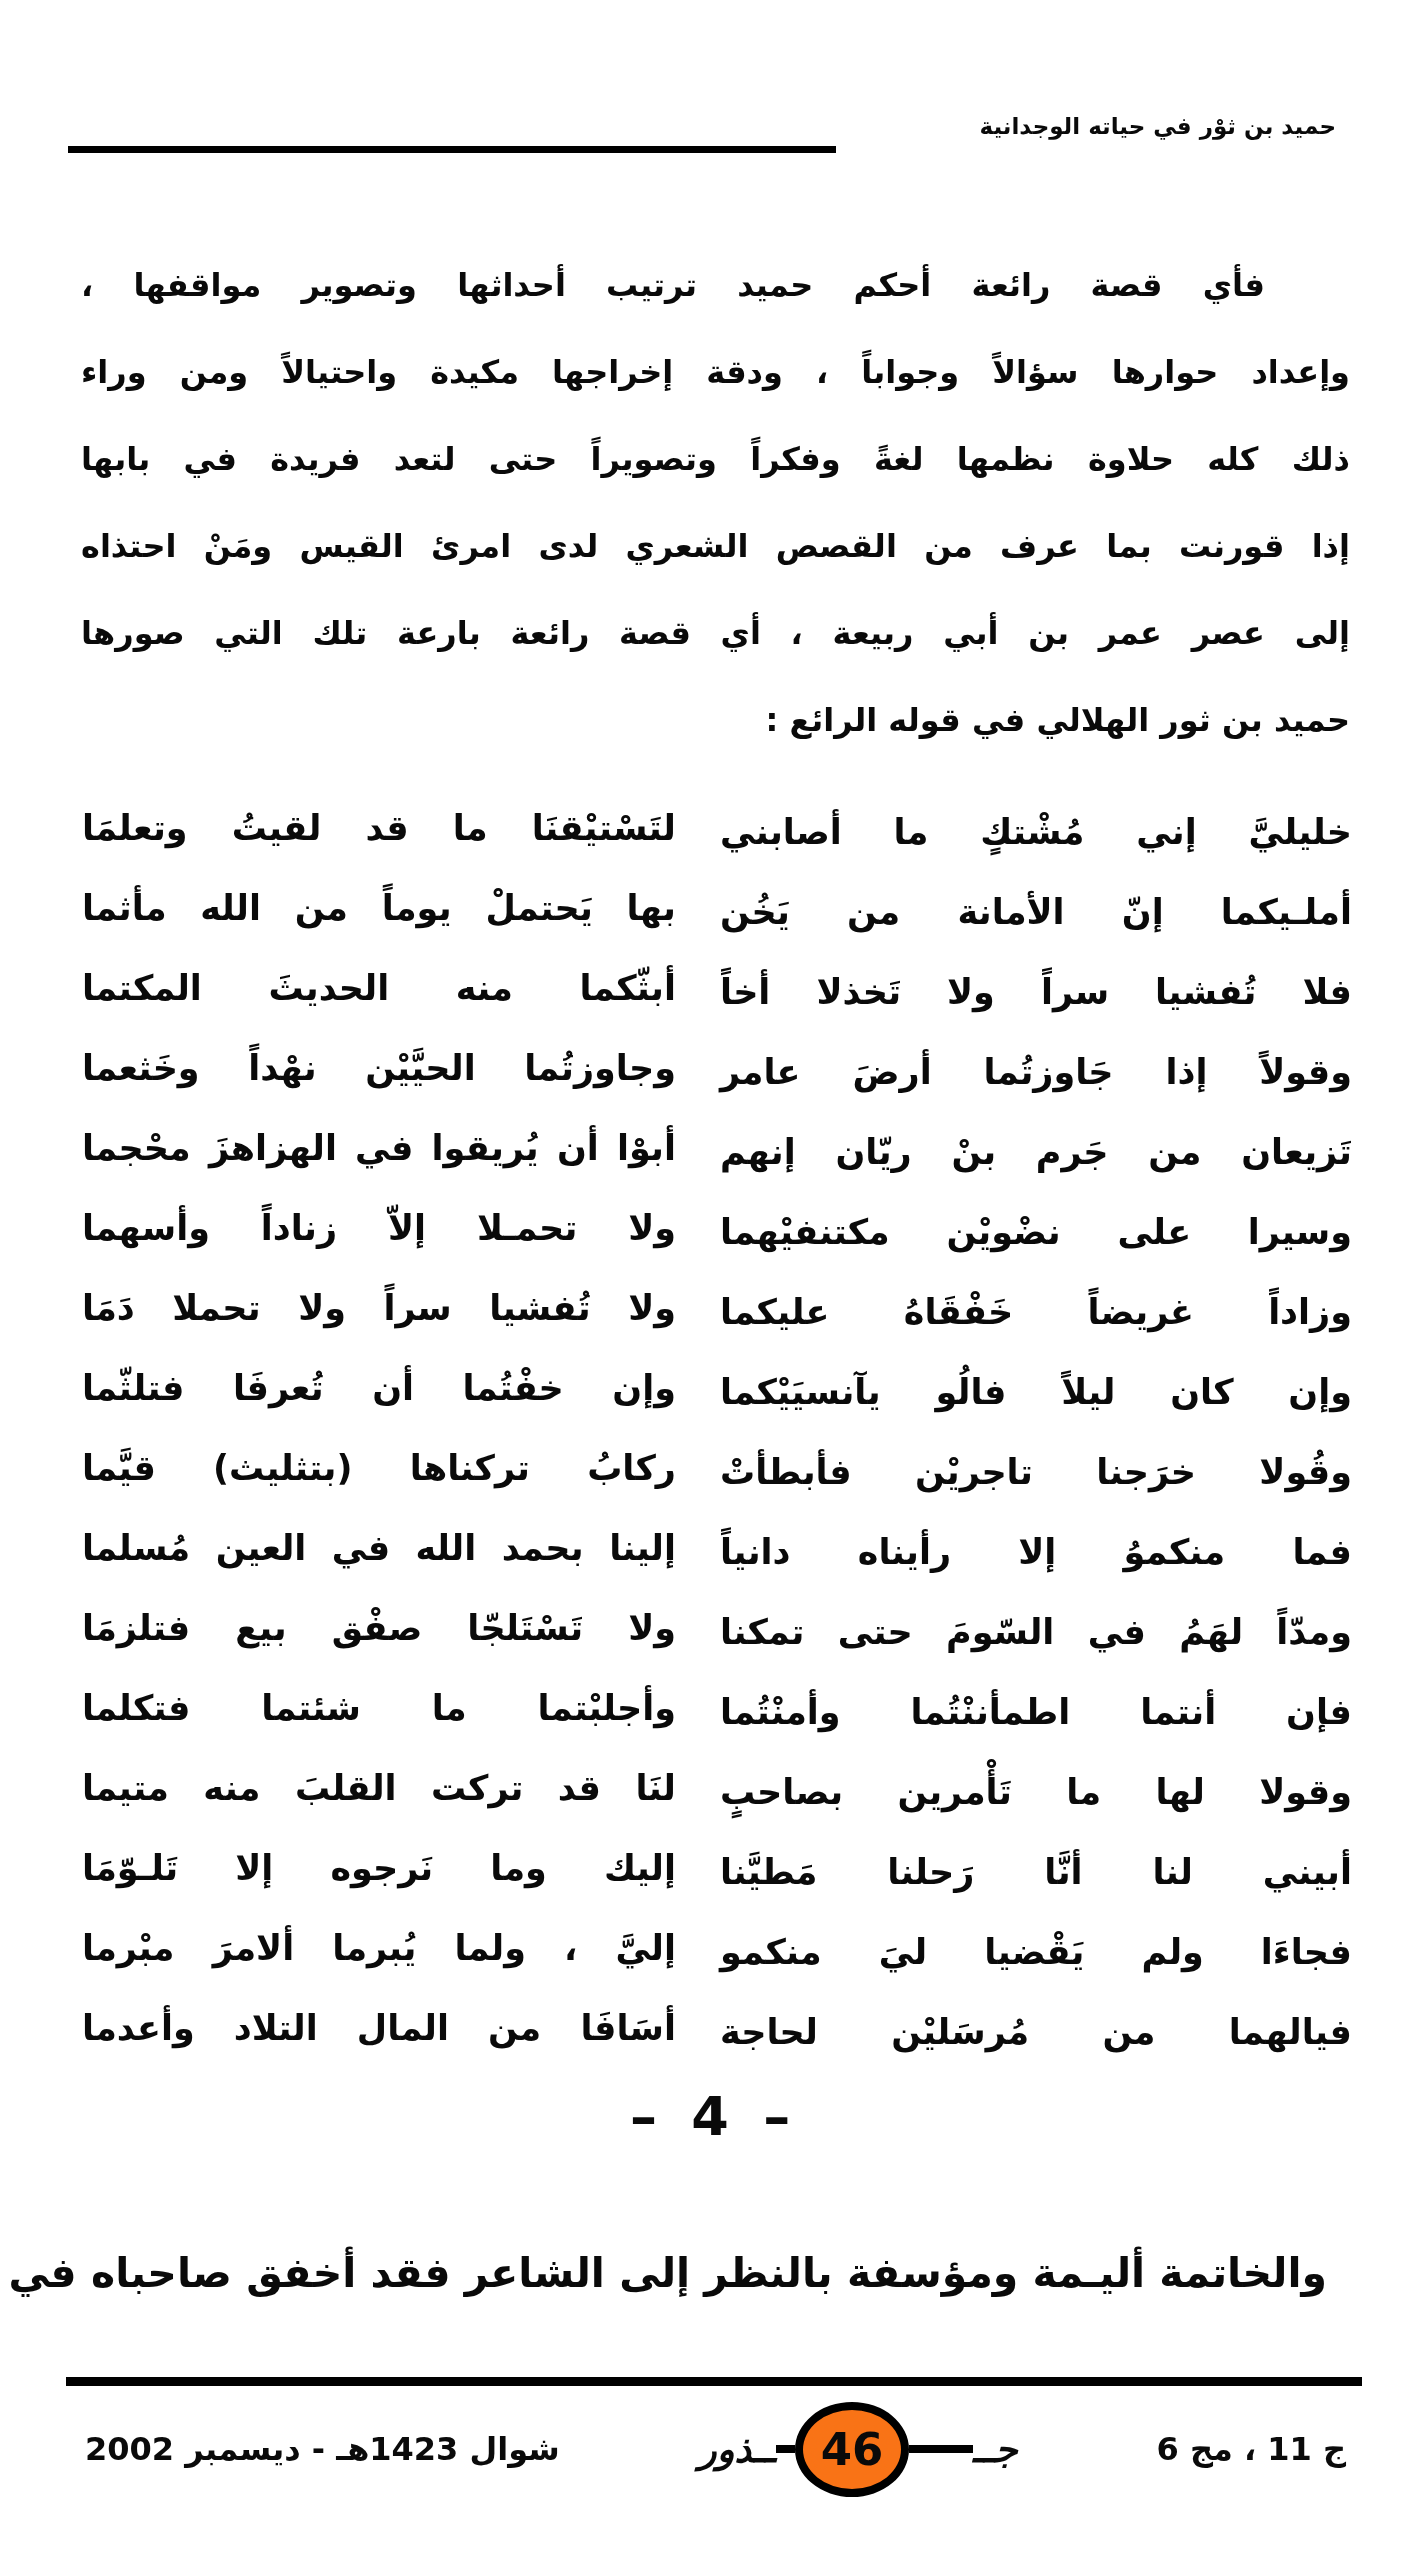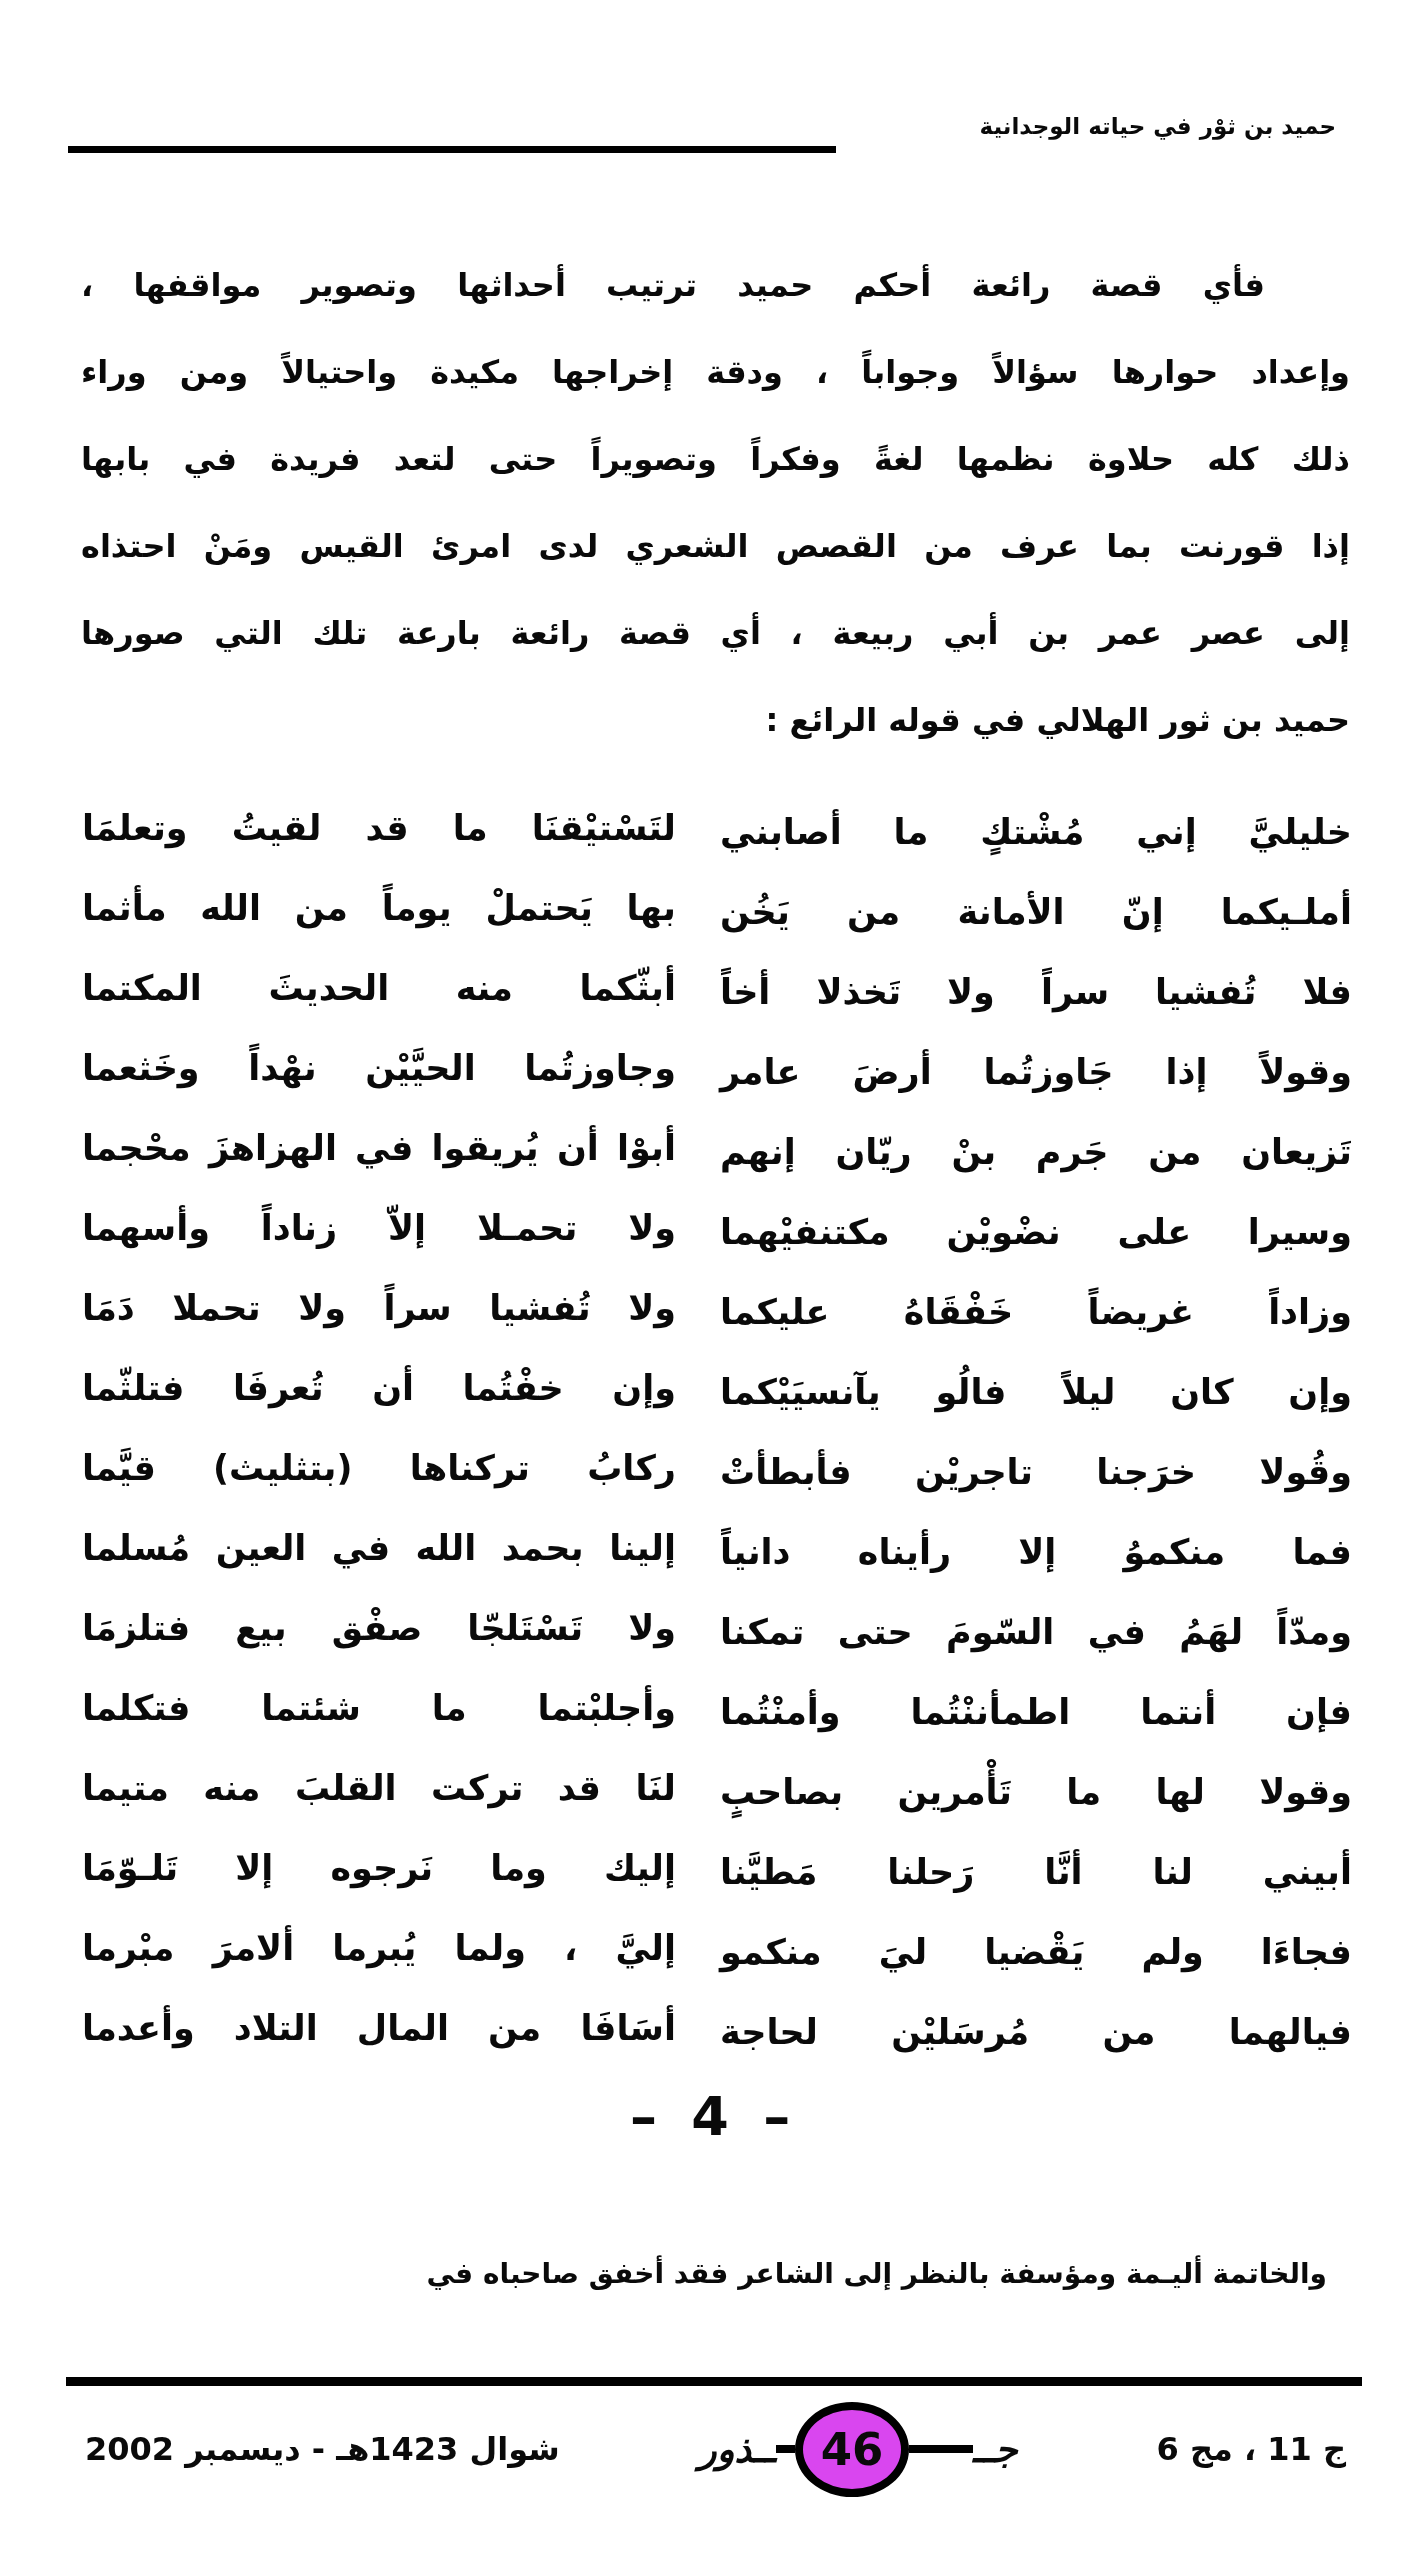--- a/index.html
+++ b/index.html
@@ -51,21 +51,21 @@
   
   .marker{
     position:absolute;top:2085px;left:0;right:0;
     text-align:center;font-size:54px;letter-spacing:7.8px;
     direction:ltr;
   }
 
   
   .closing{
     position:absolute;top:2229px;right:78px;left:81px;
-    font-size:28px;line-height:89px;
+    font-size:41px;line-height:89px;
     text-align:right;text-indent:23px;white-space:nowrap;
   }
 
   
   .footer-rule{
     position:absolute;top:2377px;left:66px;width:1296px;height:8.7px;
     background:#000;
   }
   .footer-row{
     position:absolute;top:2392px;right:82px;left:85px;height:114px;
@@ -77,21 +77,21 @@
   .journal-txt{font-size:37px;white-space:nowrap;font-style:italic;}
   .conn{height:7.8px;background:#000;}
   .conn-r{width:64px;}
   .conn-l{width:19.4px;}
   .badge{
     width:114px;height:95px;
     border:8.7px solid #000;border-radius:50%;
     display:flex;align-items:center;justify-content:center;
     font-size:45px;direction:ltr;
     box-sizing:border-box;
-    background:#d946ef;
+    background:#f97316;
   }
 </style>
 </head>
 <body>
 
 <div class="page">
 
   <div class="header-title">حميد بن ثوْر في حياته الوجدانية</div>
   <div class="header-rule"></div>
 

